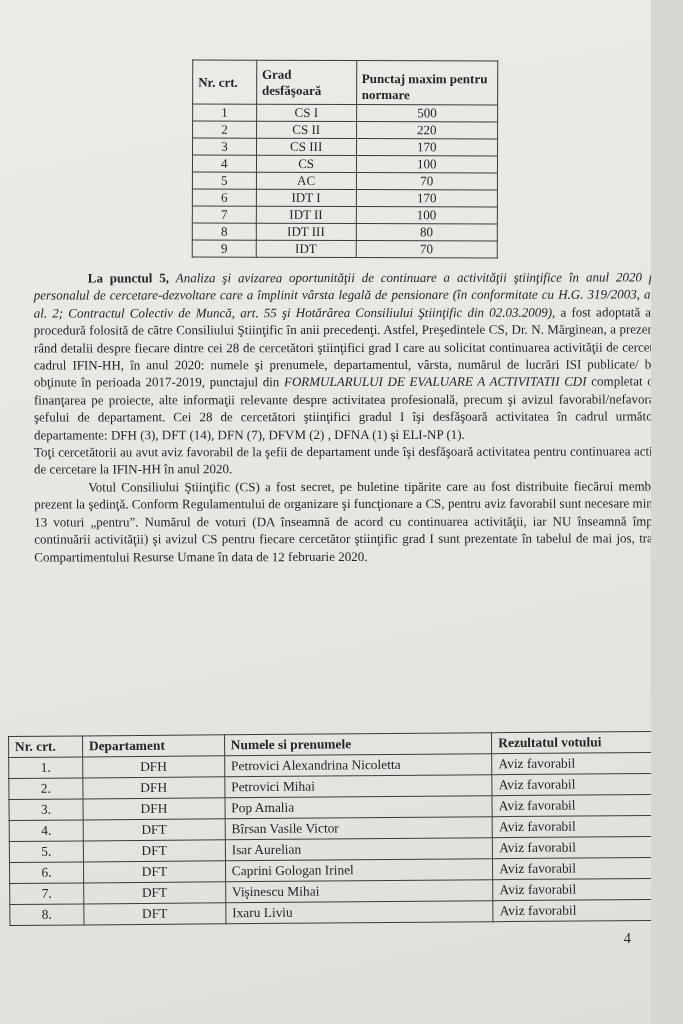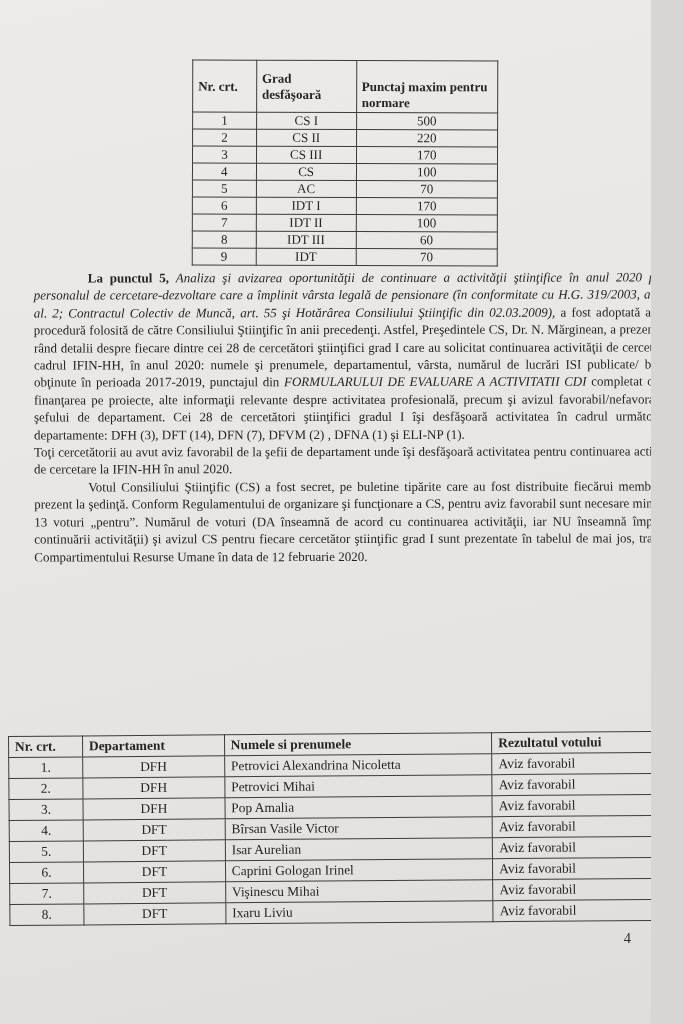--- a/index.html
+++ b/index.html
@@ -28,21 +28,21 @@
   }
   .grade-table th, .grade-table td {
     border: 1px solid #3c3c3c;
     padding: 0 5px;
   }
   .grade-table th {
     font-weight: bold;
     text-align: left;
     height: 33px;
     vertical-align: top;
-    padding-top: 18px;
+    padding-top: 10px;
   }
   .grade-table th.c1, .grade-table th.c2 { vertical-align: middle; padding-top: 0; }
   .grade-table td { text-align: center; height: 16px; }
   .grade-table col.c1 { width: 64px; }
   .grade-table col.c2 { width: 100px; }
   .grade-table col.c3 { width: 142px; }
 
   
   .text-block {
     position: absolute;
@@ -143,21 +143,21 @@
         <td>170</td>
       </tr>
       <tr>
         <td>7</td>
         <td>IDT II</td>
         <td>100</td>
       </tr>
       <tr>
         <td>8</td>
         <td>IDT III</td>
-        <td>60</td>
+        <td>80</td>
       </tr>
       <tr>
         <td>9</td>
         <td>IDT</td>
         <td>70</td>
       </tr>
     </tbody>
   </table>
 
   <div class="text-block">

